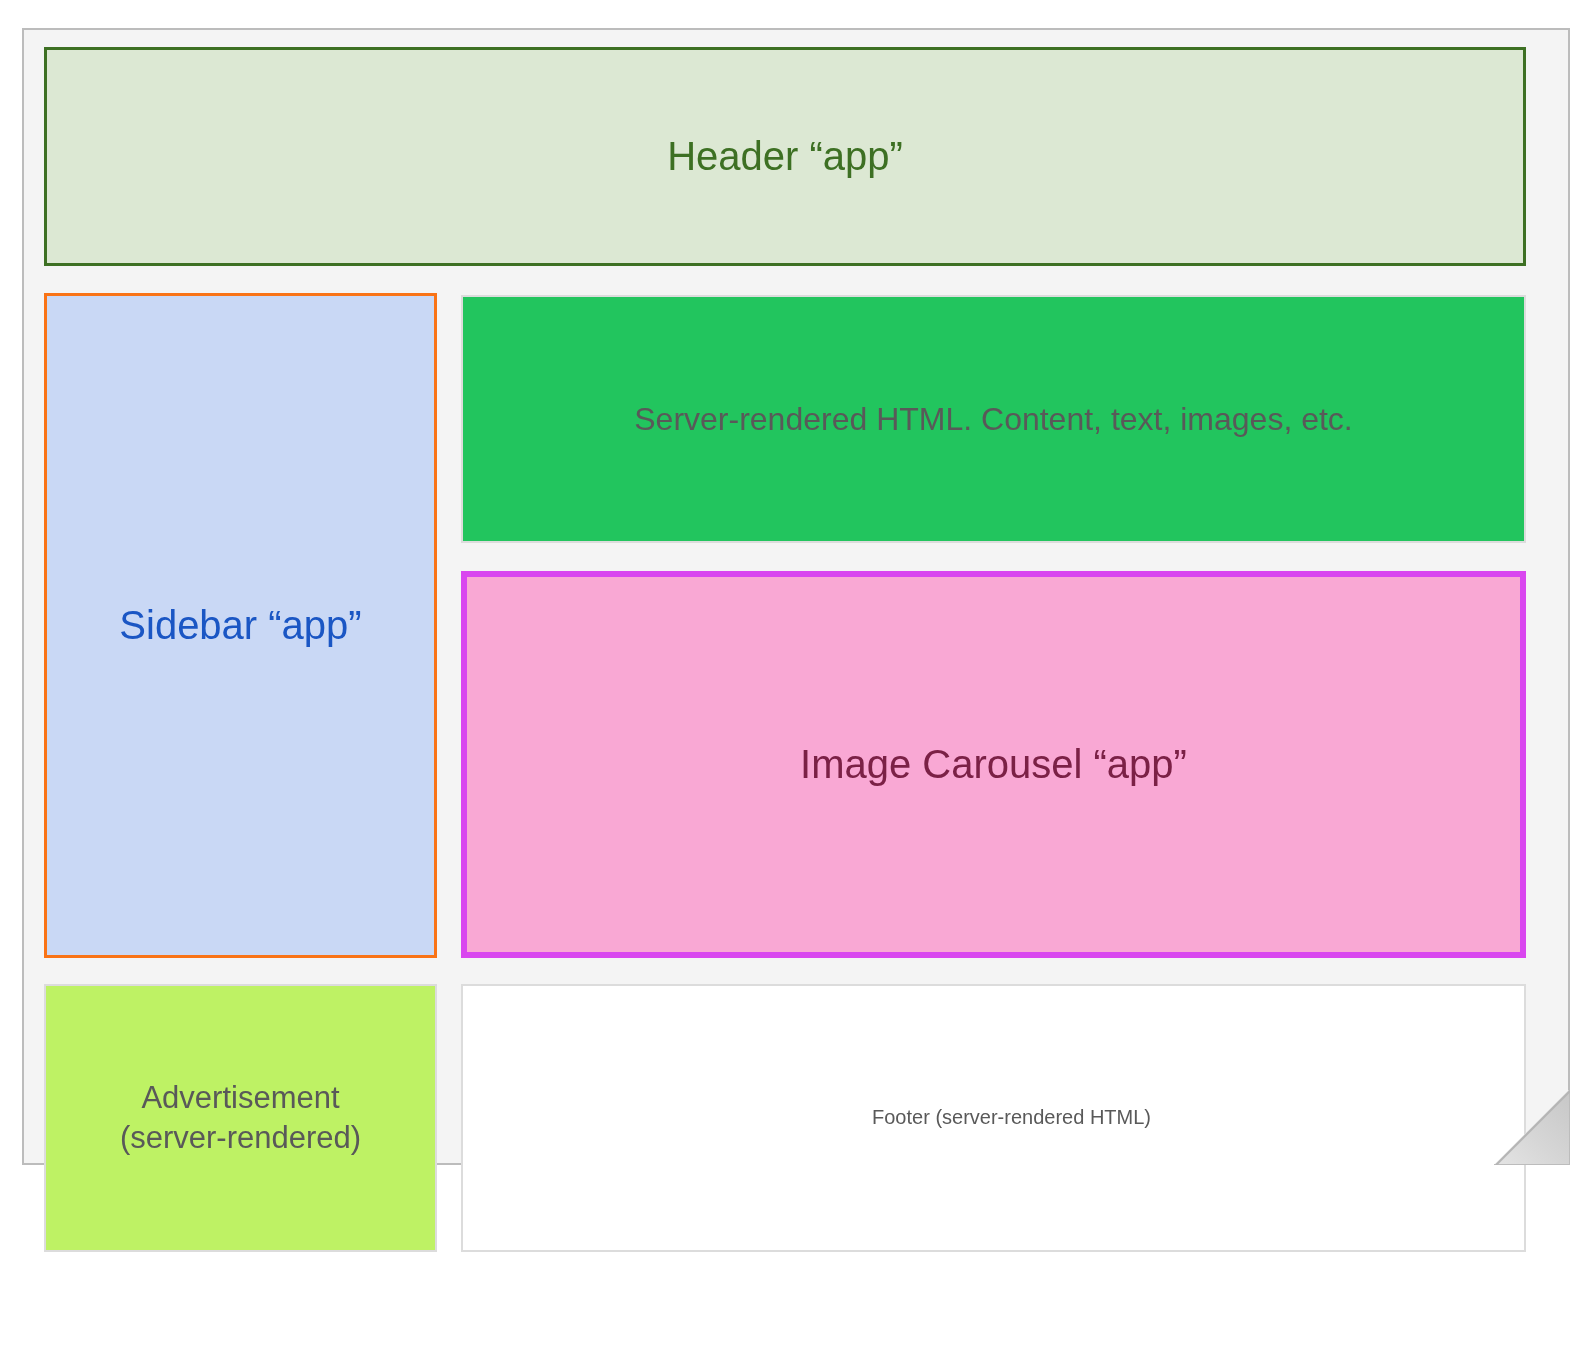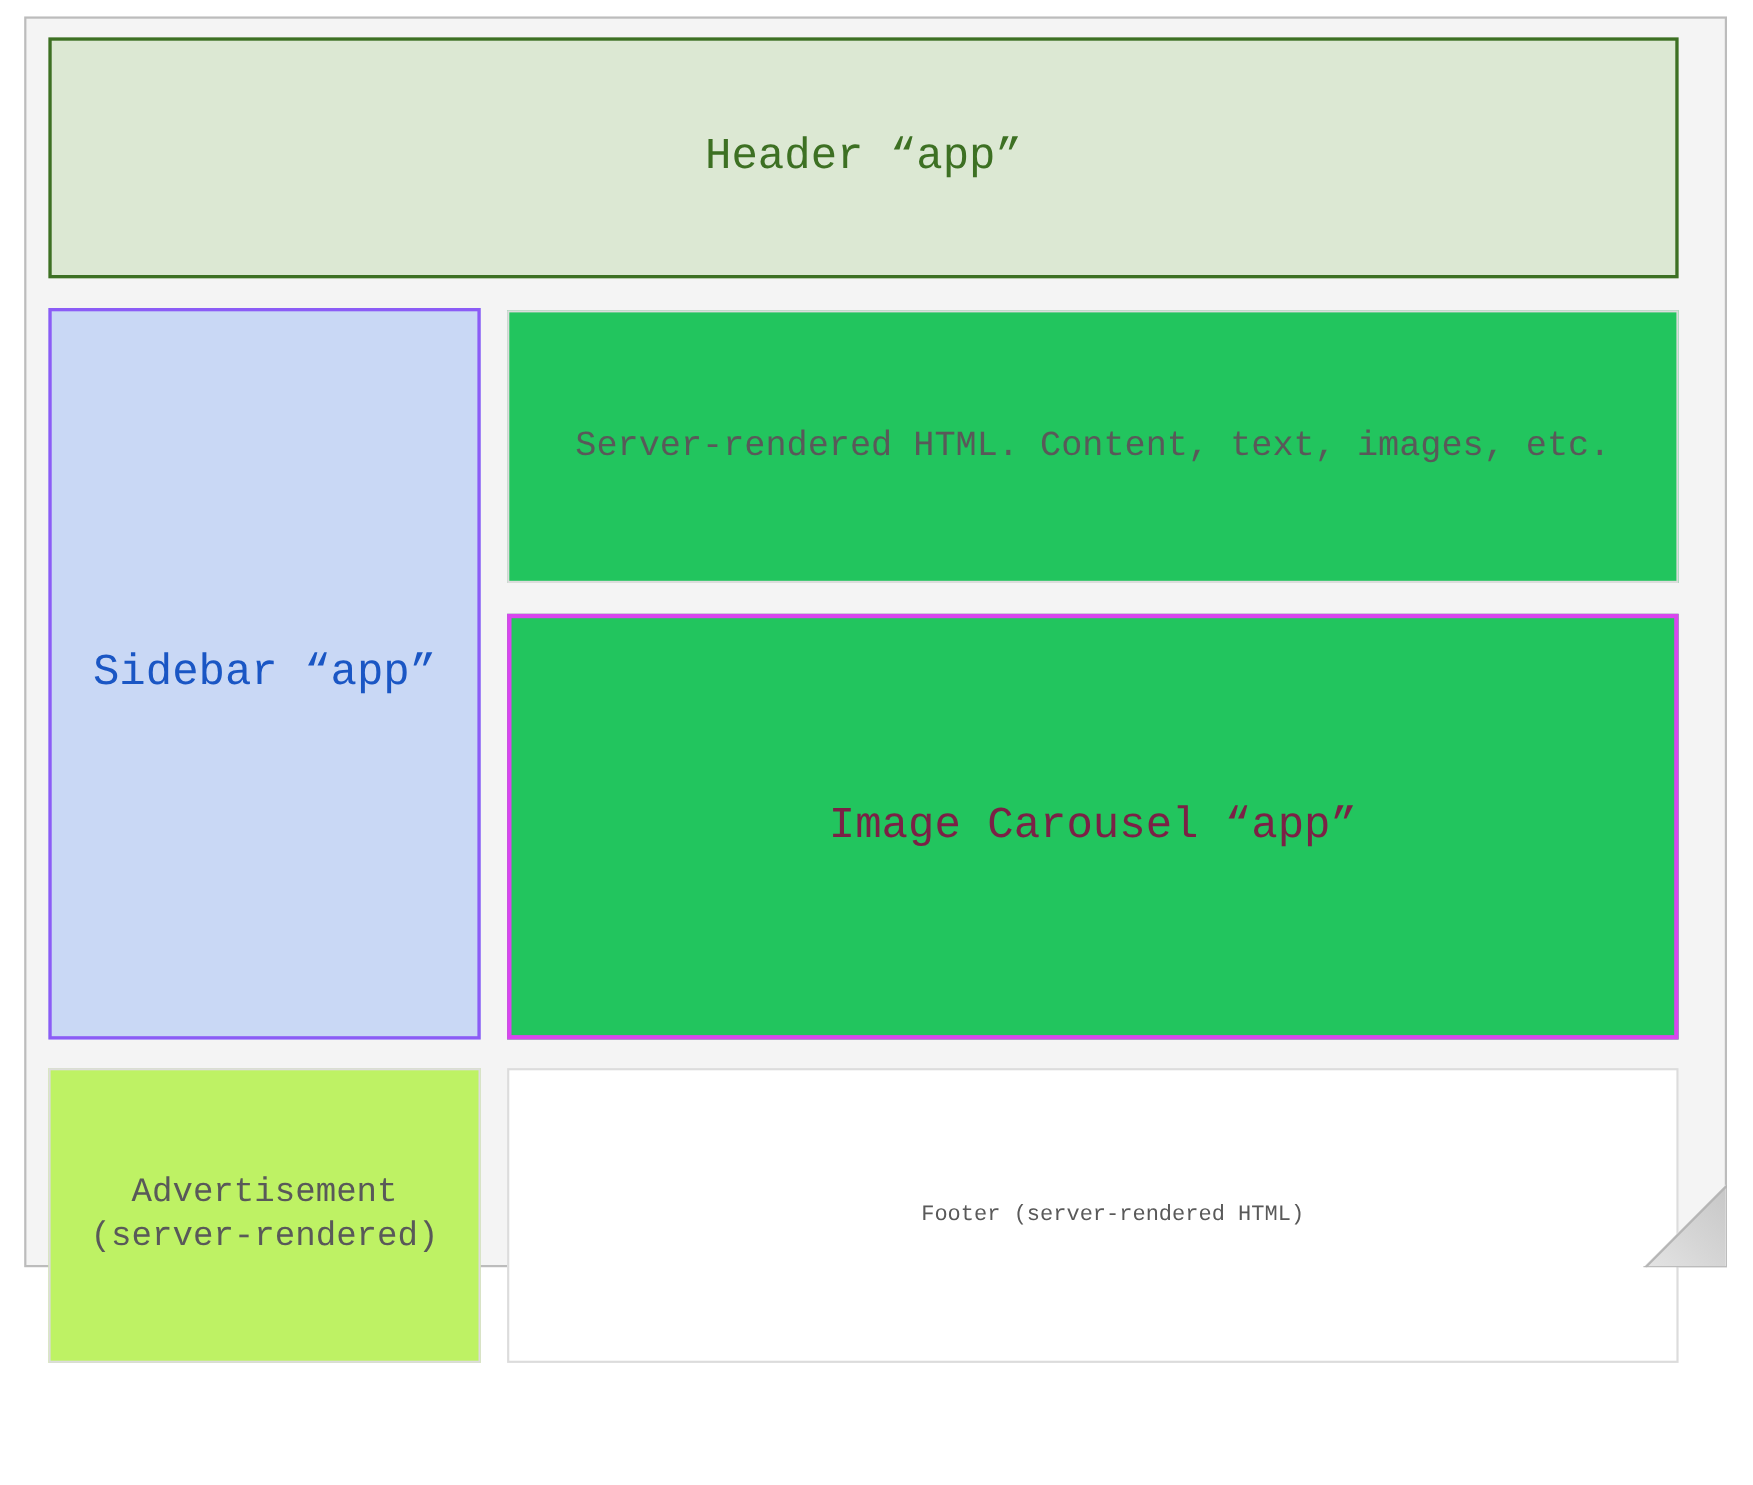--- a/index.html
+++ b/index.html
@@ -20,27 +20,26 @@
     position: absolute;
     left: 0; top: 0;
     width: 1594px;
     height: 1350px;
     background: #ffffff;
   }
 
   .page-sheet {
     position: absolute;
     left: 22px;
-    top: 15px;
+    top: 28px;
     width: 1548px;
     height: 1137px;
     background: #f4f4f4;
     border: 2px solid #bcbcbc;
     box-sizing: border-box;
-    font-family: Liberation Mono, monospace;
   }
 
   
   .page-fold-mask {
     position: absolute;
     right: -2px;
     bottom: -2px;
     width: 76px;
     height: 76px;
     background: #ffffff;
@@ -94,21 +93,21 @@
     font-size: 40px;
   }
 
   
   #sidebar-app {
     left: 20px;
     top: 263px;
     width: 393px;
     height: 665px;
     background: #c9d8f5;
-    border: 3px solid #8b5cf6;
+    border: 3px solid #f97316;
     color: #1a56c4;
     font-size: 40px;
   }
 
   
   #server-content {
     left: 437px;
     top: 265px;
     width: 1065px;
     height: 248px;
@@ -117,22 +116,22 @@
     color: #595959;
     font-size: 32px;
   }
 
   
   #image-carousel-app {
     left: 437px;
     top: 541px;
     width: 1065px;
     height: 387px;
-    background: #22c55e;
-    border: 4px solid #d946ef;
+    background: #f9a8d4;
+    border: 6px solid #d946ef;
     color: #7b2146;
     font-size: 40px;
   }
 
   
   #advertisement {
     left: 20px;
     top: 954px;
     width: 393px;
     height: 268px;

